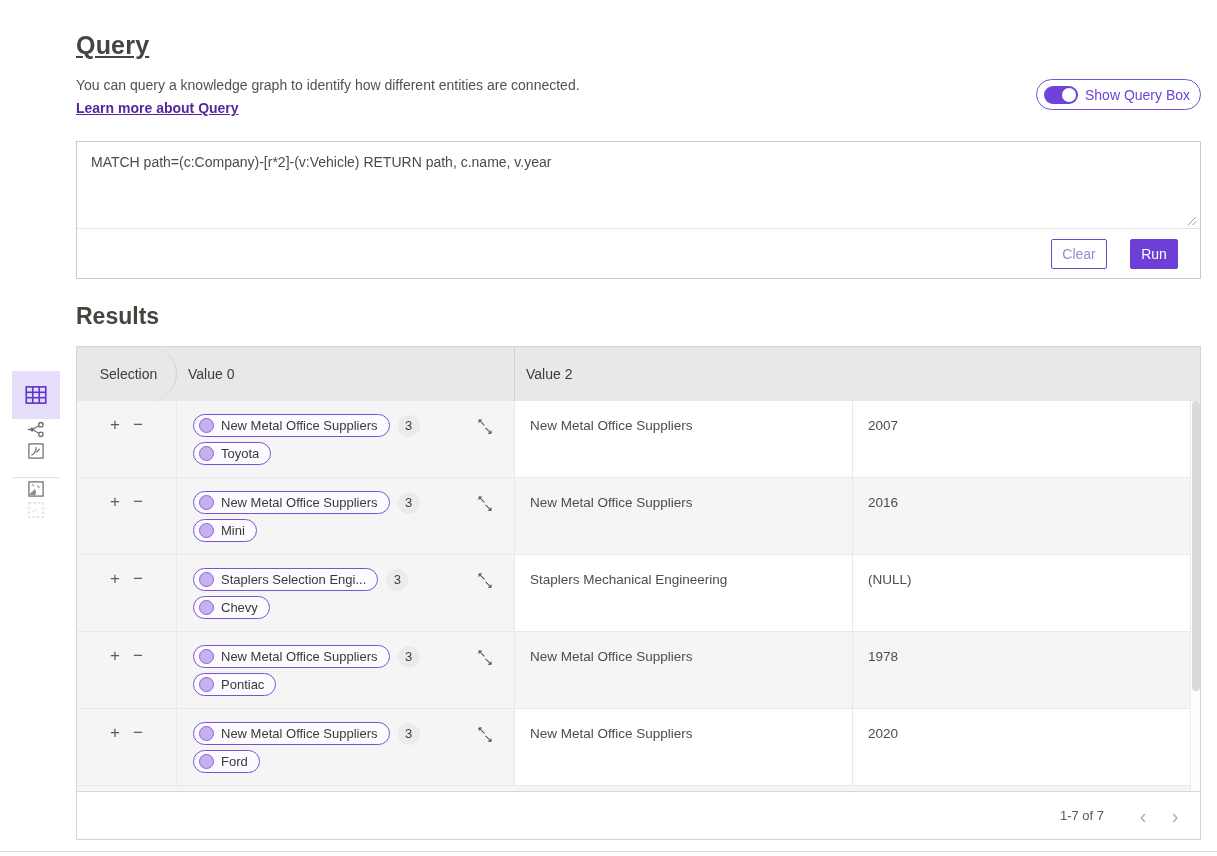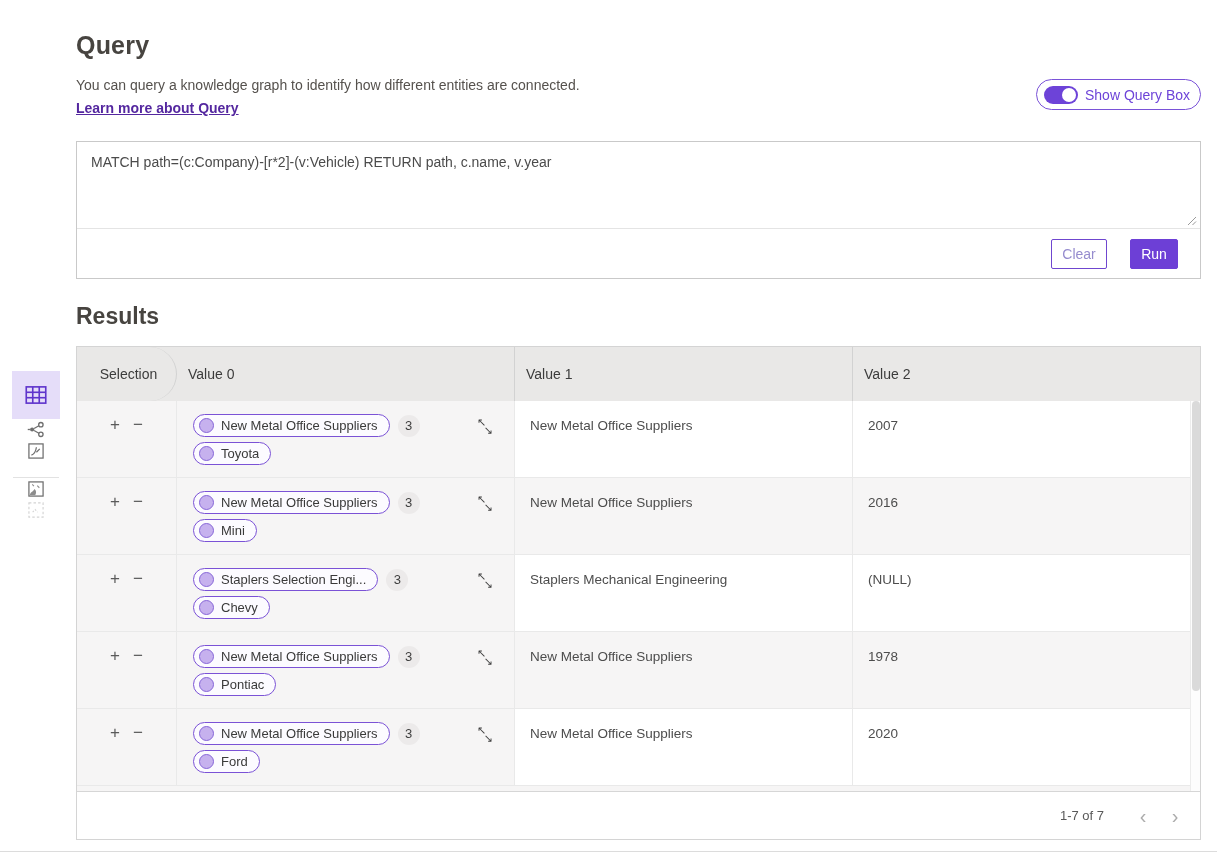--- a/index.html
+++ b/index.html
@@ -1,19 +1,19 @@
 <!DOCTYPE html>
 <html><head>
 <meta charset="utf-8">
 <style>
   * { margin:0; padding:0; box-sizing:border-box; }
   html,body { width:1217px; height:856px; background:#fff; font-family:"Liberation Sans", sans-serif; position:relative; overflow:hidden; }
 
   
-  .page-title { position:absolute; left:76px; top:31px; font-size:25px; font-weight:bold; color:#474440; letter-spacing:.2px; }
+  .page-title { position:absolute; left:76px; top:31px; font-size:25px; font-weight:bold; color:#474440; letter-spacing:.2px;text-decoration:underline; }
   .page-desc  { position:absolute; left:76px; top:77px; font-size:14px; color:#55514d; }
   .learn-link { position:absolute; left:76px; top:100px; font-size:14px; font-weight:bold; color:#54279f; text-decoration:underline; cursor:pointer; }
 
   .toggle-pill { position:absolute; top:79px; left:1036px; width:165px; height:31px; border:1.5px solid #7a52d8; border-radius:20px; display:flex; align-items:center; gap:7px; padding:0 12px 0 7px; background:#fff; cursor:pointer; }
   .toggle-track { width:34px; height:18px; border-radius:9px; background:#6d43d8; position:relative; flex:0 0 auto; }
   .toggle-knob { position:absolute; top:2px; left:18px; width:14px; height:14px; border-radius:50%; background:#fff; }
   .toggle-label { font-size:14px; color:#6d43d8; white-space:nowrap; }
 
   
   .query-box { position:absolute; left:76px; top:141px; width:1125px; height:138px; border:1px solid #c9c9c9; background:#fff; }
@@ -145,21 +145,20 @@
       <rect x="3.5" y="3.5" width="17" height="17" stroke-dasharray="3 2.5"></rect>
       <path d="M8,14.5 l3,-3 3,3" stroke-dasharray="2 2"></path>
     </svg>
   </div>
 </div>
 
 <div class="table">
   <div class="thead">
     <div class="th th-sel">Selection</div>
     <div class="th th-v0">Value 0</div>
-    <div class="th th-v1">Value 1</div>
     <div class="th th-v2">Value 2</div>
   </div>
 
   <div class="tbody">
   <div class="tr">
     <div class="td td-sel">
       <span>+</span>
       <span>−</span>
     </div>
     <div class="td td-v0">

